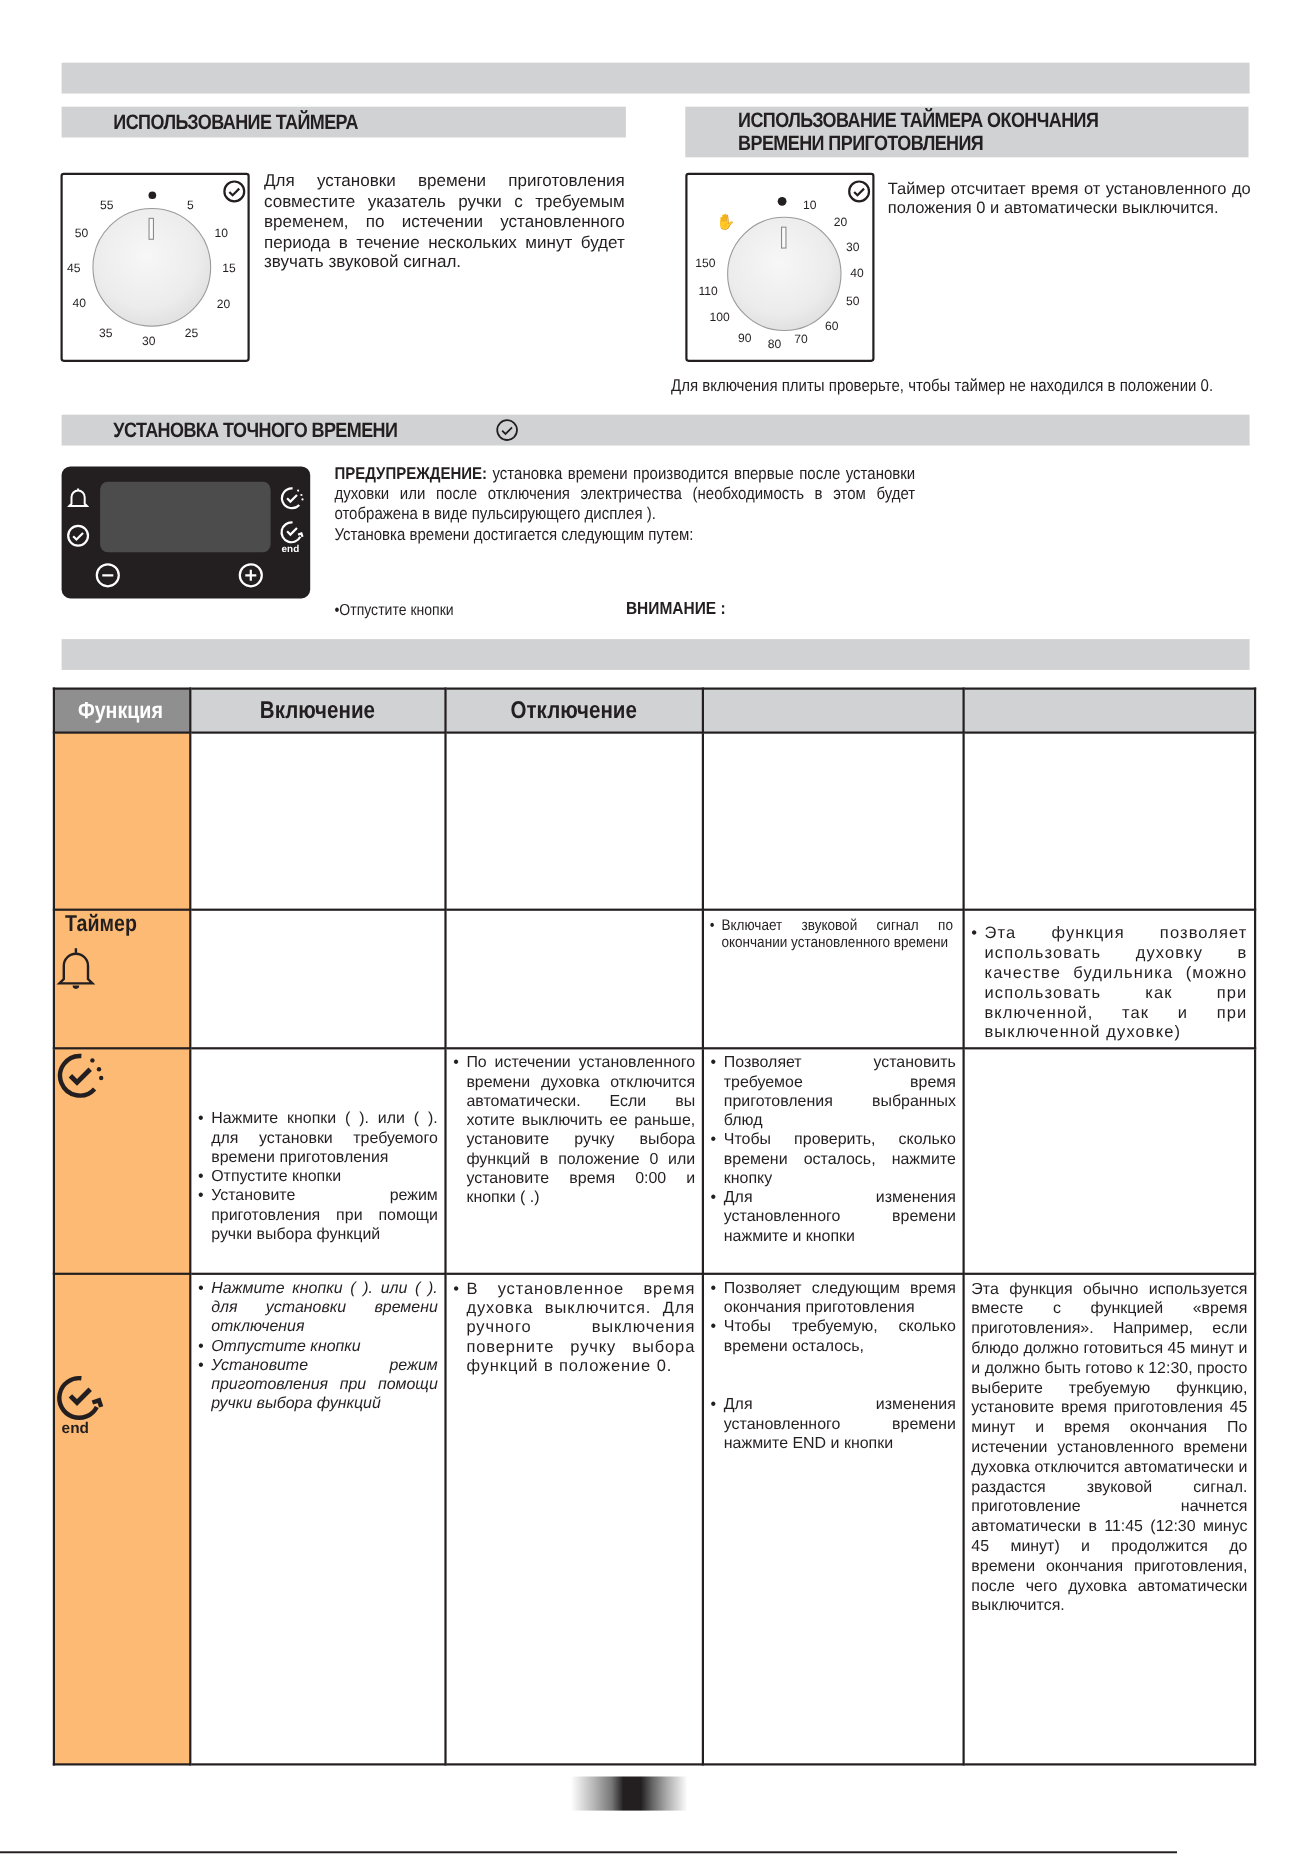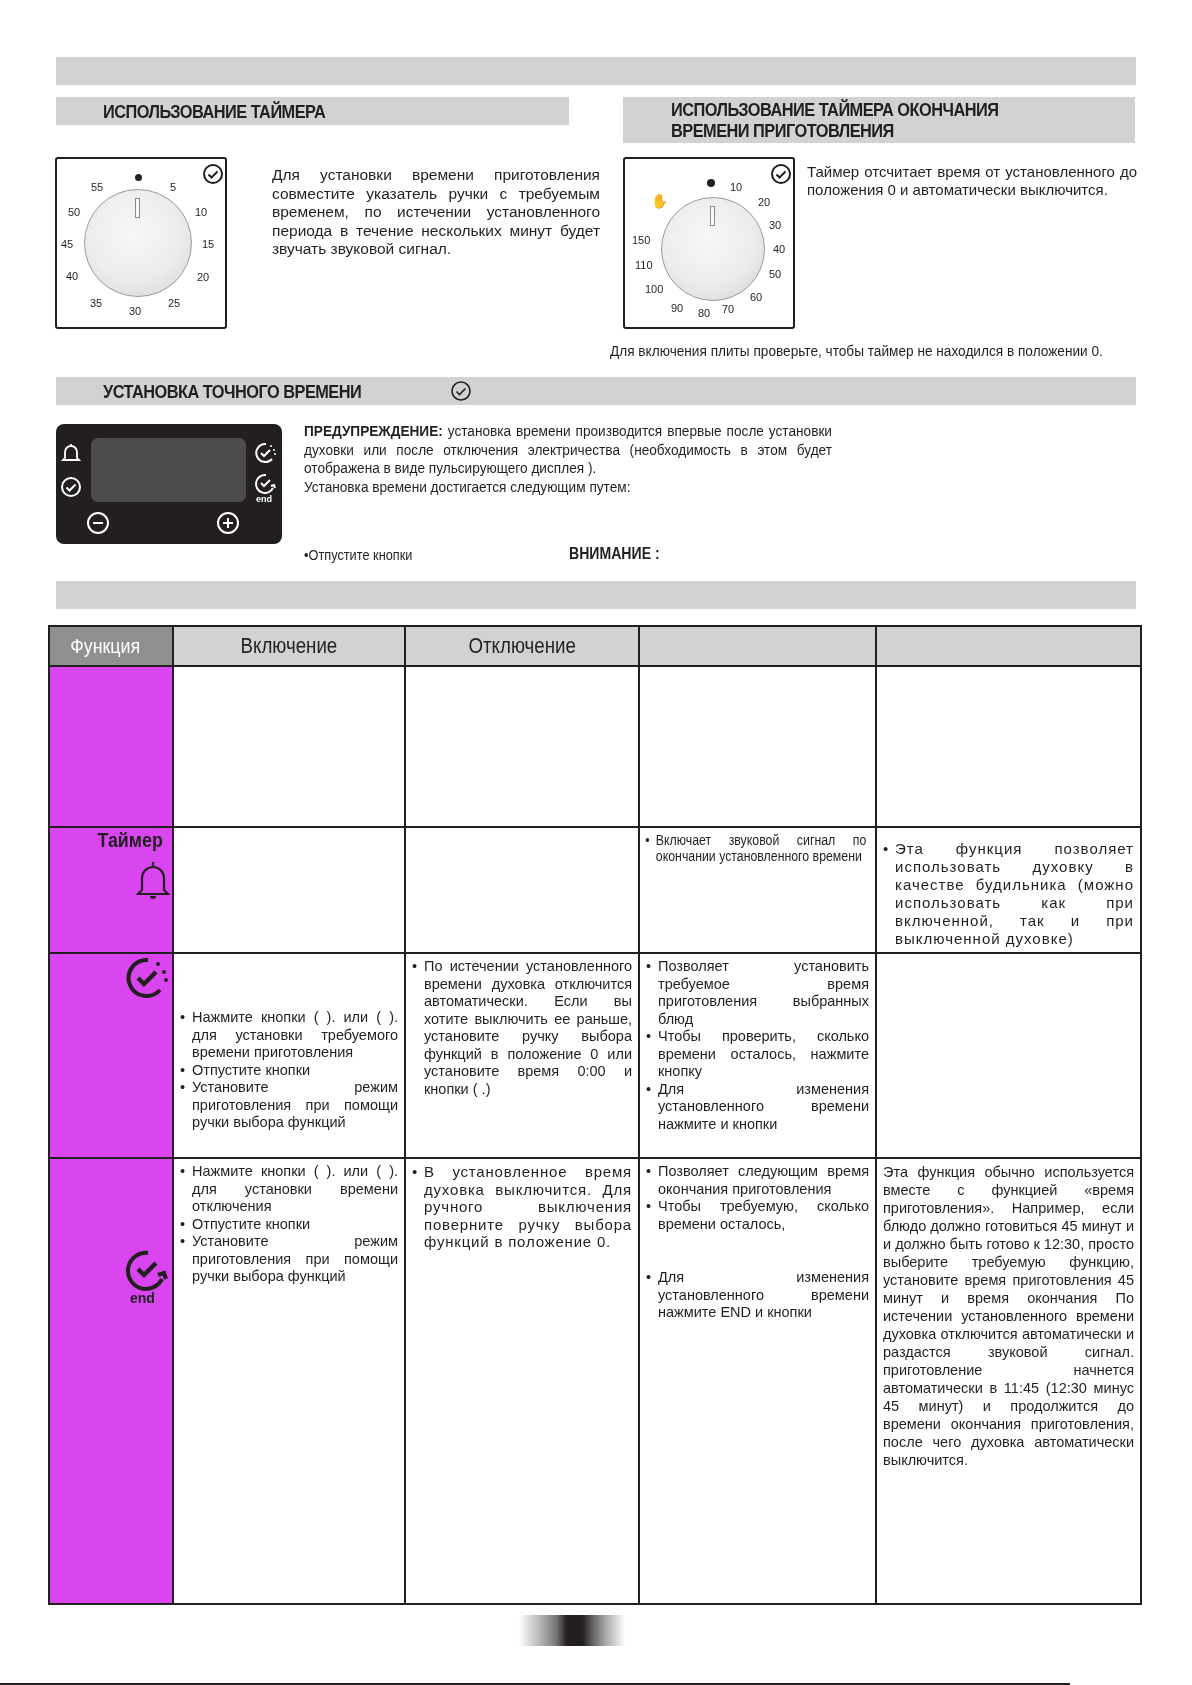--- a/index.html
+++ b/index.html
@@ -11,24 +11,24 @@
   .body-txt { position: absolute; font-size: 15.5px; line-height: 18.5px; text-align: justify; color: #231f20; }
   .narrow { transform: scaleX(0.88); transform-origin: left top; }
   .dialbox { position: absolute; border: 2px solid #231f20; border-radius: 3px; background: #fff; }
   .dial-num { position: absolute; font-size: 11px; color: #231f20; }
   .knob { position: absolute; border-radius: 50%; background: radial-gradient(circle at 45% 40%, #f7f7f7 0%, #ececec 55%, #d2d3d4 100%); border: 1px solid #9a9a9a; }
   .knob-ptr { position: absolute; width: 5px; height: 20px; border: 1px solid #8a8a8a; background: #fafafa; }
   .panel { position: absolute; background: #231f20; border-radius: 8px; }
   .screen { position: absolute; background: #4c4c4c; border-radius: 7px; }
   table.fn { position: absolute; border-collapse: collapse; table-layout: fixed; }
   table.fn td, table.fn th { border: 2px solid #231f20; vertical-align: top; }
-  table.fn th { background: #d1d2d3; height: 40px; font-weight: normal; font-size: 22px; vertical-align: middle; }
+  table.fn th { background: #d1d2d3; height: 40px; font-weight: bold; font-size: 22px; vertical-align: middle; }
   table.fn th .hx { display: inline-block; transform: scaleX(0.85); }
   table.fn th.first { background: #8f8f90; color: #fff; text-align: left; padding-left: 14px; }
-  td.fcell { background: #d946ef; text-align: right; vertical-align: middle; }
+  td.fcell { background: #fdba74; text-align: left; vertical-align: middle; }
   .cell-txt { font-size: 14.5px; line-height: 17.5px; padding: 4px 6px 0 6px; text-align: justify; }
   .cell-txt ul { list-style: none; }
   .cell-txt li { position: relative; padding-left: 12px; }
   .cell-txt li::before { content: "•"; position: absolute; left: 0; }
   .gradbar { position: absolute; background: linear-gradient(to right, #fff 0%, #b5b5b5 20%, #777 35%, #231f20 45%, #231f20 60%, #666 70%, #aaa 82%, #fff 100%); }
 </style>
 </head>
 <body>
 
 <div class="bar" style="left:56px;top:57px;width:1080px;height:28px;"></div>
@@ -50,21 +50,21 @@
   <span class="dial-num" style="left:11px;top:47px">50</span>
   <span class="dial-num" style="left:138px;top:47px">10</span>
   <span class="dial-num" style="left:4px;top:79px">45</span>
   <span class="dial-num" style="left:145px;top:79px">15</span>
   <span class="dial-num" style="left:9px;top:111px">40</span>
   <span class="dial-num" style="left:140px;top:112px">20</span>
   <span class="dial-num" style="left:33px;top:138px">35</span>
   <span class="dial-num" style="left:111px;top:138px">25</span>
   <span class="dial-num" style="left:72px;top:146px">30</span>
 </div>
-<div class="body-txt" style="left:240px;top:166px;width:328px;margin-left:32px;">Для установки времени приготовления совместите указатель ручки с требуемым временем, по истечении установленного периода в течение нескольких минут будет звучать звуковой сигнал.</div>
+<div class="body-txt" style="left:240px;top:156px;width:328px;">Для установки времени приготовления совместите указатель ручки с требуемым временем, по истечении установленного периода в течение нескольких минут будет звучать звуковой сигнал.</div>
 
 <div class="bar" style="left:623px;top:97px;width:512px;height:46px;"></div>
 <div class="h-title" style="left:671px;top:99px;">ИСПОЛЬЗОВАНИЕ ТАЙМЕРА ОКОНЧАНИЯ</div>
 <div class="h-title" style="left:671px;top:120px;">ВРЕМЕНИ ПРИГОТОВЛЕНИЯ</div>
 
 <div class="dialbox" style="left:623px;top:157px;width:172px;height:172px;">
   <svg class="abs" style="left:145px;top:4px" width="22" height="22" viewBox="0 0 22 22">
       <circle cx="11" cy="11" r="9" fill="none" stroke="#231f20" stroke-width="2"></circle>
       <path d="M6.5 11.5l3 3 6-6" fill="none" stroke="#231f20" stroke-width="2"></path>
     </svg>
@@ -227,21 +227,21 @@
   <tr style="height:446px;">
     <td class="fcell" style="vertical-align:top;padding-top:88px;">
       <svg width="48" height="60" viewBox="0 0 24 30">
             <path d="M19 16A9 9 0 1 1 12 3" fill="none" stroke="#231f20" stroke-width="2"></path>
             <path d="M7 11l3 3 6-6" fill="none" stroke="#231f20" stroke-width="2.2"></path>
             <path d="M17 14l3-1 1 3" fill="none" stroke="#231f20" stroke-width="2"></path>
             <text x="3" y="28" fill="#231f20" font-size="7" font-family="Liberation Sans, sans-serif" font-weight="bold">end</text>
           </svg>
     </td>
     <td>
-          <div class="cell-txt" style="">
+          <div class="cell-txt" style="font-style:italic;">
             <ul>
       <li>Нажмите кнопки (      ). или (      ). для установки времени отключения</li>
       <li>Отпустите кнопки</li>
       <li>Установите режим приготовления при помощи ручки выбора функций</li>
     </ul>
           </div>
         </td>
     <td>
           <div class="cell-txt" style="font-size:15px;letter-spacing:0.8px;">
             <ul>

